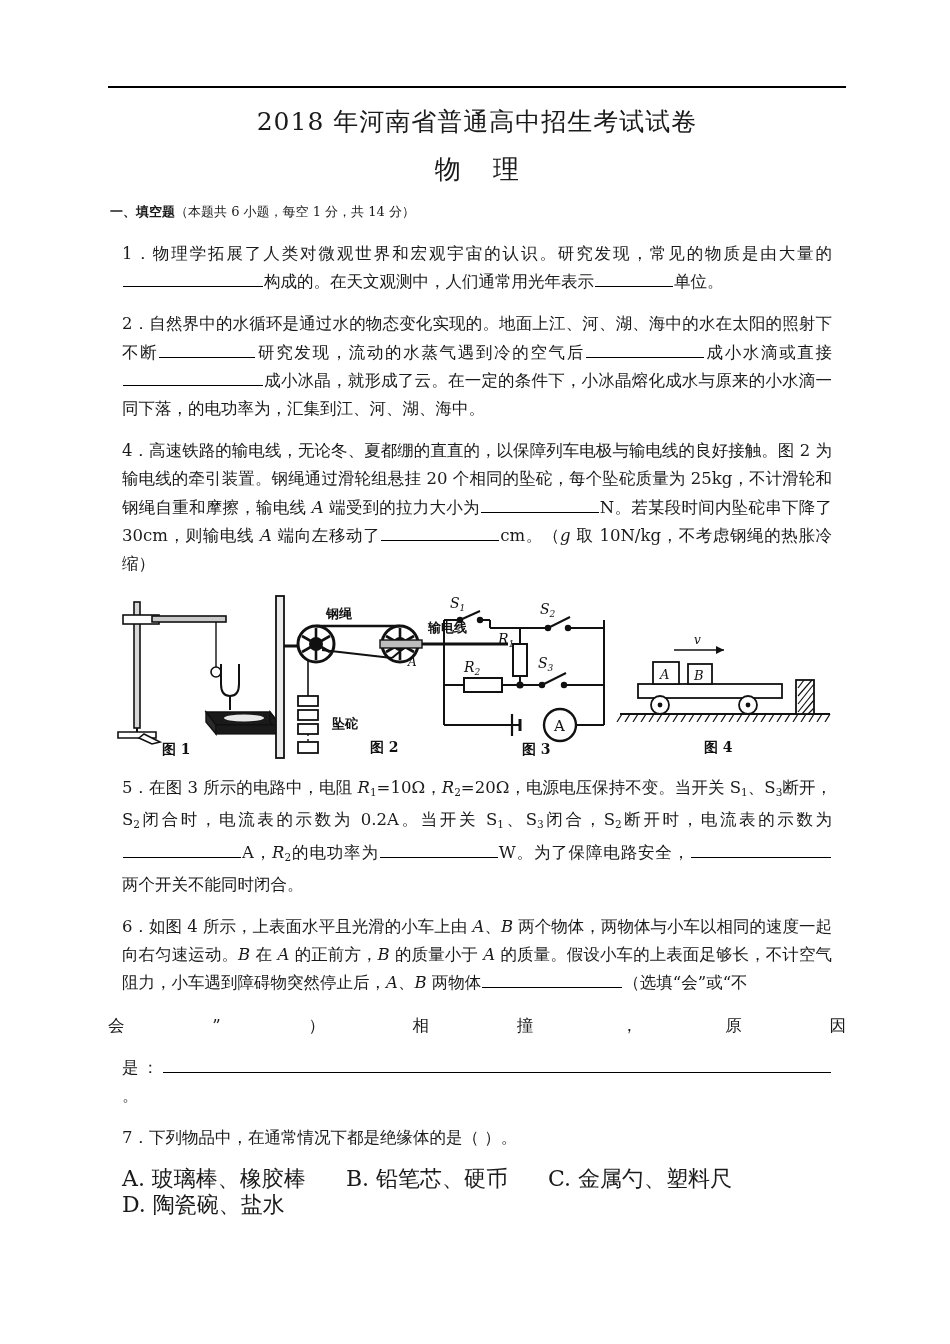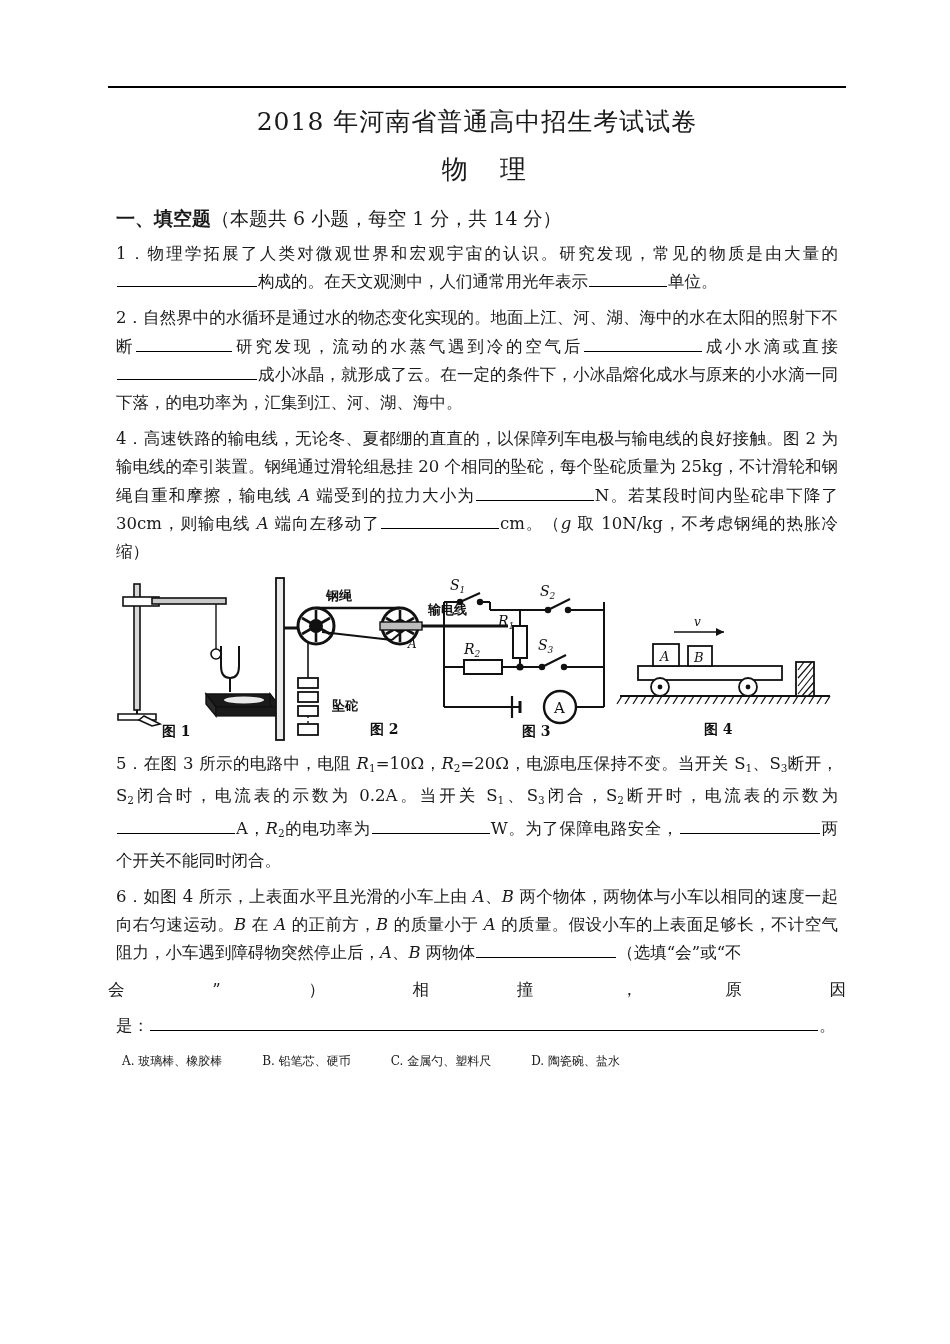--- a/index.html
+++ b/index.html
@@ -38,40 +38,40 @@
     left: 0;
     top: 105px;
     width: 738px;
     text-align: center;
     font-size: 25px;
     letter-spacing: 1px;
     font-family: "DejaVu Serif", "Liberation Serif", serif;
   }
   .doc-subtitle {
     position: absolute;
-    left: 7px;
+    left: 0;
     top: 152px;
     width: 738px;
     text-align: center;
     font-size: 26px;
     letter-spacing: 12px;
     text-indent: 12px;
   }
   .section-head {
-    font-size: 19px;
+    font-size: 13px;
     line-height: 28px;
-    margin: 8px;
+    margin: 2px;
   }
   .section-head .sh-label {
     font-weight: bold;
   }
   .qtext {
     font-size: 16.5px;
     line-height: 28.2px;
-    margin: 8px;
+    margin: 14px;
     text-align: justify;
     text-justify: inter-ideograph;
   }
   .qtext.loose {
     letter-spacing: 0.4px;
   }
   .blank {
     display: inline-block;
     border-bottom: 1px solid #000;
     vertical-align: baseline;
@@ -79,21 +79,21 @@
     margin: 0 1px;
   }
   .b-sm { width: 78px; }
   .b-md { width: 96px; }
   .b-lg { width: 118px; }
   .b-xl { width: 140px; }
   .b-full { width: 468px; }
   .it { font-style: italic; font-family: "DejaVu Serif","Liberation Serif",serif; }
   .sub { font-size: 10.5px; vertical-align: -3px; }
   .opts {
-    font-size: 12px;
+    font-size: 22px;
     line-height: 26px;
     margin: 0;
     padding-left: 14px;
     text-decoration: underline;
   }
   .opts span { display: inline-block; }
   .opt-gap { width: 40px; }
   .figures {
     position: relative;
     width: 738px;
@@ -333,18 +333,19 @@
         <span>相</span>
         <span>撞</span>
         <span>，</span>
         <span>原</span>
         <span>因</span>
       </div>
 
       <p class="qtext"><span>是：</span><span class="blank" style="width:668px"></span><span>。</span></p>
 
 
+      <p class="qtext"><span>7．</span><span>下列物品中，在通常情况下都是绝缘体的是（        ）。</span></p>
       <p class="opts"><span>A. 玻璃棒、橡胶棒</span><span class="opt-gap"></span><span>B. 铅笔芯、硬币</span><span class="opt-gap"></span><span>C. 金属勺、塑料尺</span><span class="opt-gap"></span><span>D. 陶瓷碗、盐水</span></p>
 
 
     </div>
   </div>
 </div>
 
 </body></html>

